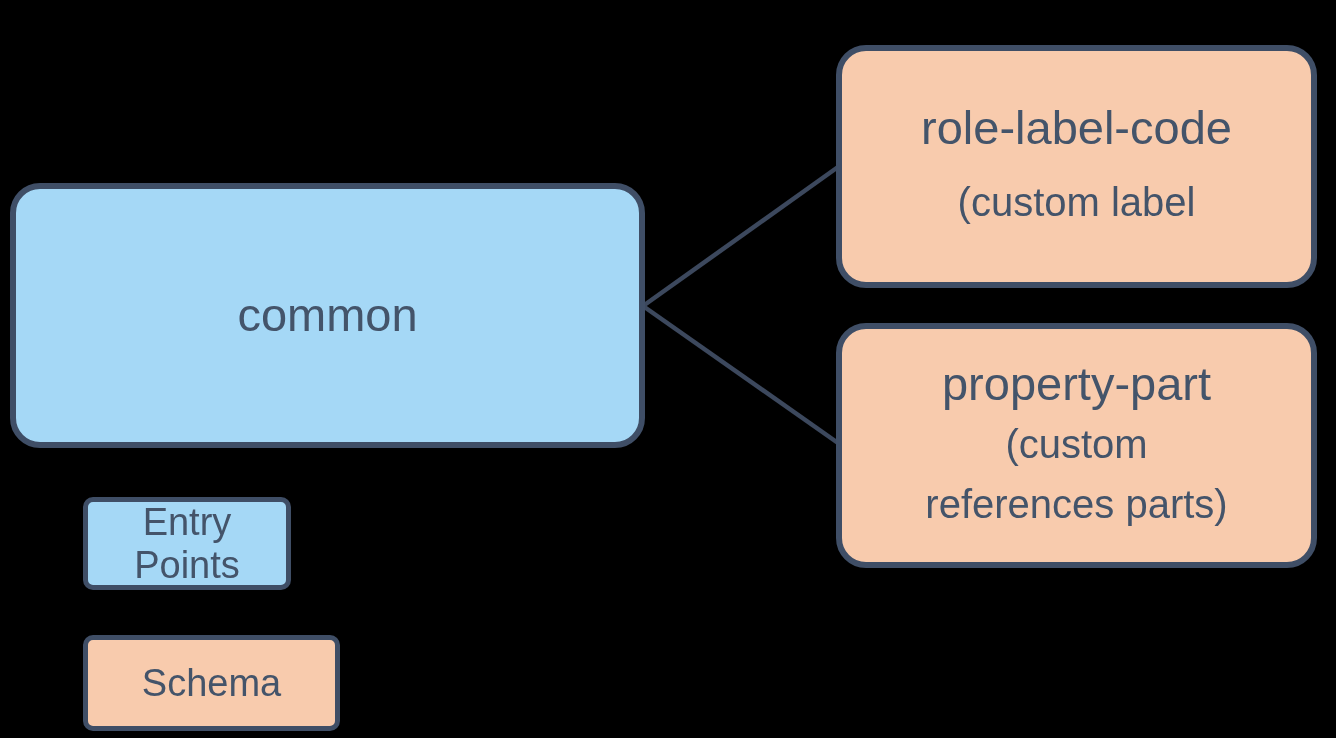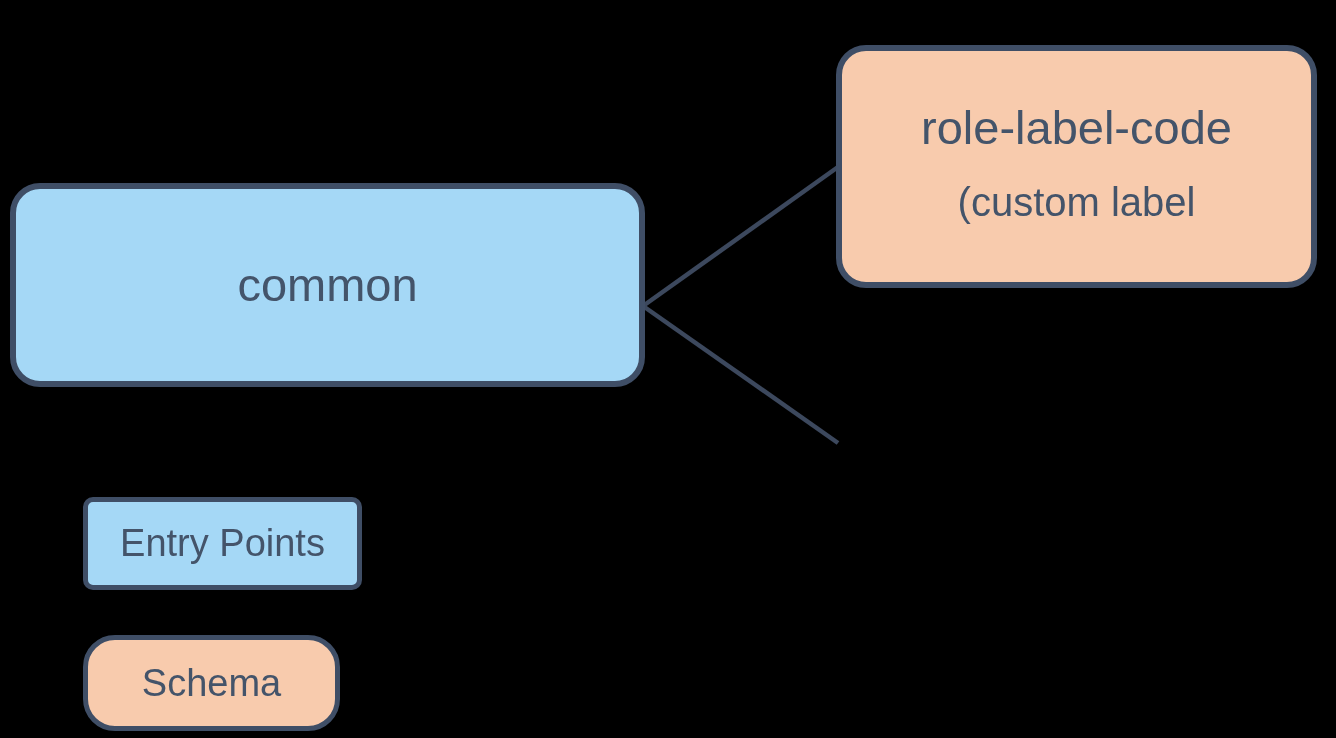--- a/index.html
+++ b/index.html
@@ -38,21 +38,21 @@
     color: var(--text);
     display: flex;
     flex-direction: column;
     align-items: center;
     justify-content: center;
     text-align: center;
   }
   .node.entry  { background: var(--entry_fill); }
   .node.schema { background: var(--schema_fill); }
 
-  .node-common        { left: 10px;  top: 183px; width: 635px; height: 204px; gap: 12px; }
+  .node-common        { left: 10px;  top: 183px; width: 635px; height: 265px; gap: 12px; }
   .node-role-label    { left: 836px; top: 45px;  width: 481px; height: 243px; gap: 13px; }
   .node-property-part { left: 836px; top: 323px; width: 481px; height: 245px; }
 
   .node .title {
     font-size: 47px;
     line-height: 1.15;
   }
   .node .subtitle {
     margin-top: 3px;
     font-size: 40px;
@@ -64,22 +64,22 @@
     position: absolute;
     border: 5px solid var(--border);
     border-radius: 10px;
     color: var(--text);
     display: flex;
     align-items: center;
     justify-content: center;
     text-align: center;
     font-size: 38px;
   }
-  .legend-entry  { left: 83px; top: 497px; width: 279px; height: 93px; background: var(--entry_fill); }
-  .legend-schema { left: 83px; top: 635px; width: 257px; height: 96px; background: var(--schema_fill); border-radius: 32px; }
+  .legend-entry  { left: 83px; top: 497px; width: 208px; height: 93px; background: var(--entry_fill); }
+  .legend-schema { left: 83px; top: 635px; width: 257px; height: 96px; background: var(--schema_fill); }
 </style>
 </head>
 <body>
 
 <div class="canvas">
 
   <svg class="connectors" viewBox="0 0 1336 738" xmlns="http://www.w3.org/2000/svg">
     <line x1="643" y1="306" x2="838" y2="167"></line>
     <line x1="643" y1="306" x2="838" y2="443"></line>
   </svg>
@@ -88,20 +88,27 @@
     <div class="title">common</div>
   </div>
 
   <div class="node schema node-role-label">
     <div class="title">role-label-code</div>
     <div class="subtitle">
       <span>(custom label</span>
     </div>
   </div>
 
+  <div class="node schema node-property-part">
+    <div class="title">property-part</div>
+    <div class="subtitle">
+      <span>(custom</span>
+      <span>references parts)</span>
+    </div>
+  </div>
 
   <div class="legend-box legend-entry">
     <span>Entry Points</span>
   </div>
 
   <div class="legend-box legend-schema">
     <span>Schema</span>
   </div>
 
 </div>

